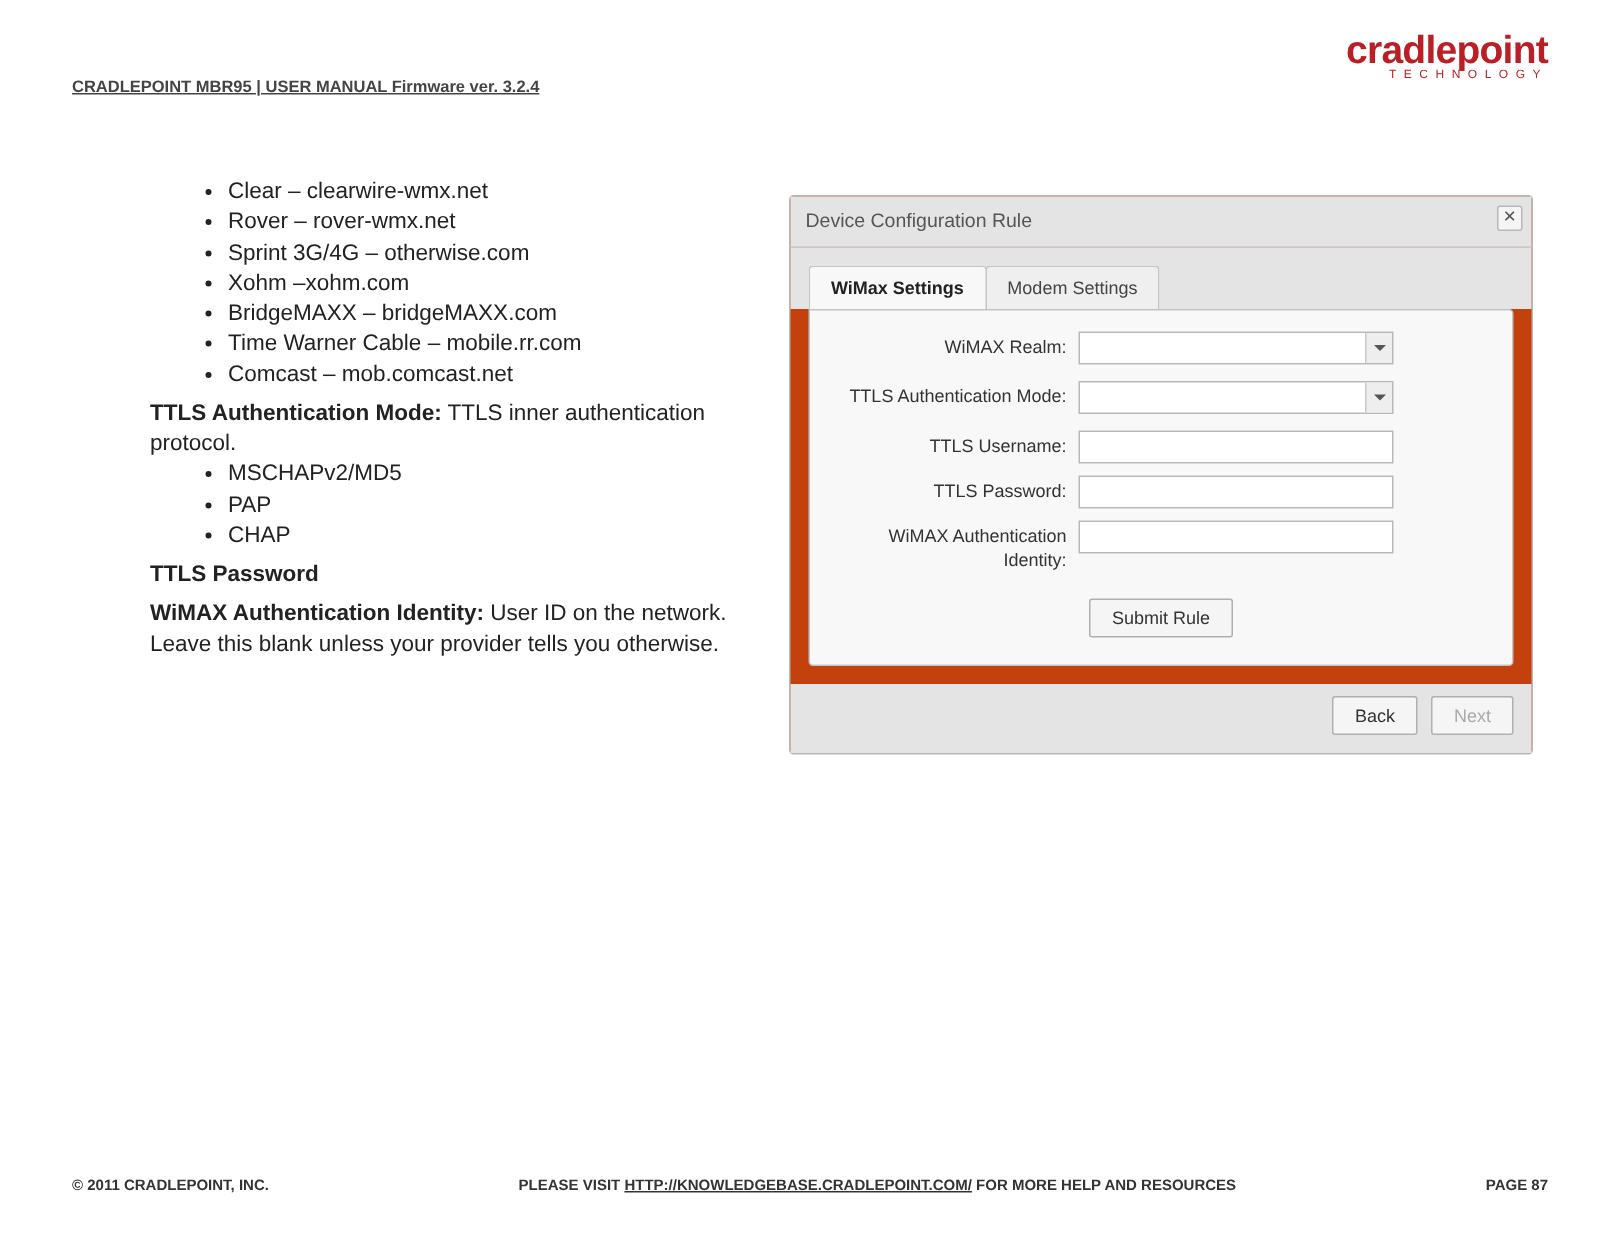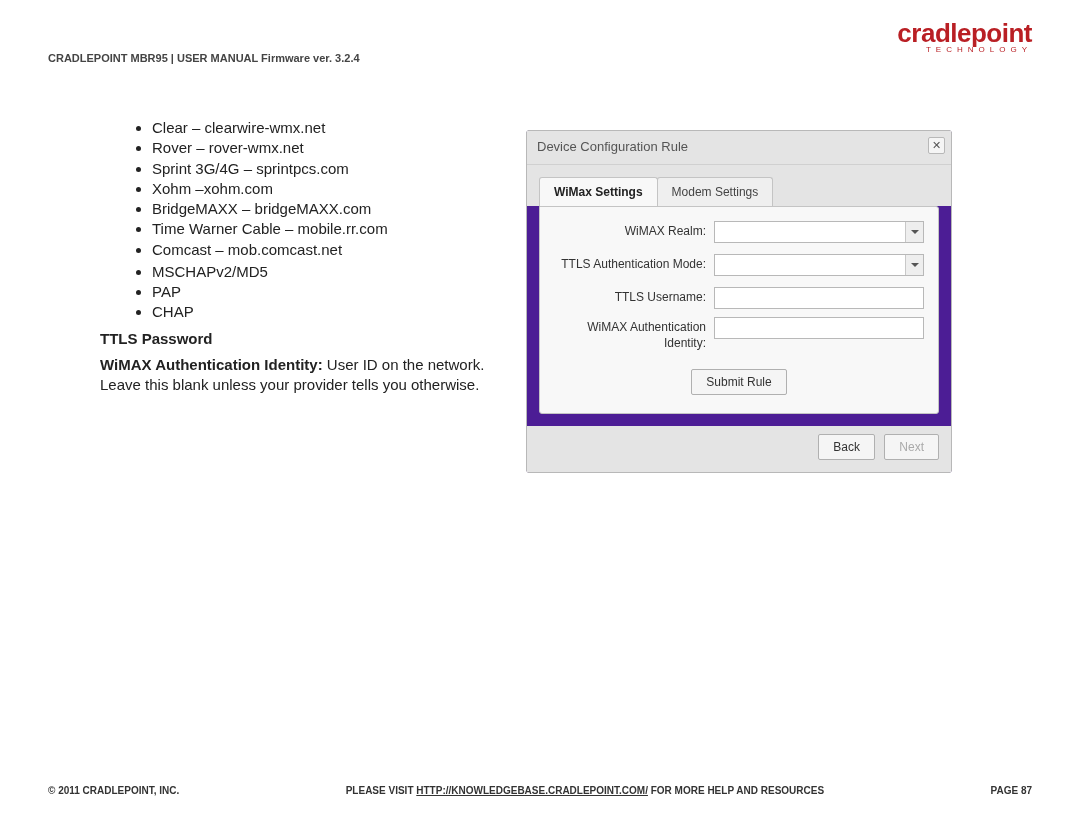--- a/index.html
+++ b/index.html
@@ -30,20 +30,21 @@
     letter-spacing: 5px;
     margin-top: -4px;
   }
   .header-line {
     position: absolute;
     top: 52px;
     left: 48px;
     font-size: 11px;
     font-weight: bold;
     color: #444;
+    text-decoration: underline;
   }
   .content {
     position: absolute;
     top: 118px;
     left: 100px;
     width: 420px;
     font-size: 15px;
     line-height: 1.35;
     color: #222;
   }
@@ -53,22 +54,22 @@
     margin-bottom: 2px;
   }
   .content li { padding: 0; }
   .para { margin-top: 6px; }
   .bold { font-weight: bold; }
   
   .dialog {
     position: absolute;
     top: 130px;
     left: 526px;
-    width: 426px;
-    background: #4c1d95;
+    width: 496px;
+    background: #c2410c;
     border: 1px solid #b8b8b8;
     border-radius: 3px;
     font-family: Tahoma, Arial, sans-serif;
     font-size: 12px;
     color: #444;
   }
   .dlg-header {
     padding: 8px 10px 10px 10px;
     position: relative;
     border-bottom: 1px solid #d0d0d0;
@@ -210,26 +211,29 @@
   <div class="logo-main">cradlepoint</div>
   <div class="logo-sub">TECHNOLOGY</div>
 </div>
 
 <div class="header-line">CRADLEPOINT MBR95 | USER MANUAL Firmware ver. 3.2.4</div>
 
 <div class="content">
   <ul>
     <li>Clear – clearwire-wmx.net</li>
     <li>Rover – rover-wmx.net</li>
-    <li>Sprint 3G/4G – sprintpcs.com</li>
+    <li>Sprint 3G/4G – otherwise.com</li>
     <li>Xohm –xohm.com</li>
     <li>BridgeMAXX – bridgeMAXX.com</li>
     <li>Time Warner Cable – mobile.rr.com</li>
     <li>Comcast – mob.comcast.net</li>
   </ul>
+  <div class="para">
+    <span class="bold">TTLS Authentication Mode:</span><span> TTLS inner authentication protocol.</span>
+  </div>
   <ul>
     <li>MSCHAPv2/MD5</li>
     <li>PAP</li>
     <li>CHAP</li>
   </ul>
   <div class="para bold">TTLS Password</div>
   <div class="para">
     <span class="bold">WiMAX Authentication Identity:</span><span> User ID on the network. Leave this blank unless your provider tells you otherwise.</span>
   </div>
 </div>
@@ -249,20 +253,24 @@
     </div>
     <div class="form-row">
       <label>TTLS Authentication Mode:</label>
       <div class="ctrl"><div class="dropdown"><span class="dropdown-arrow"></span></div></div>
     </div>
     <div class="form-row">
       <label>TTLS Username:</label>
       <div class="ctrl"><input type="text" style=""></div>
     </div>
     <div class="form-row">
+      <label>TTLS Password:</label>
+      <div class="ctrl"><input type="password" style=""></div>
+    </div>
+    <div class="form-row">
       <label>WiMAX Authentication Identity:</label>
       <div class="ctrl"><input type="text" style=""></div>
     </div>
     <div class="submit-row">
       <span class="btn">Submit Rule</span>
     </div>
   </div>
   <div class="dlg-footer">
     <span class="btn">Back</span>
     <span class="btn disabled">Next</span>

